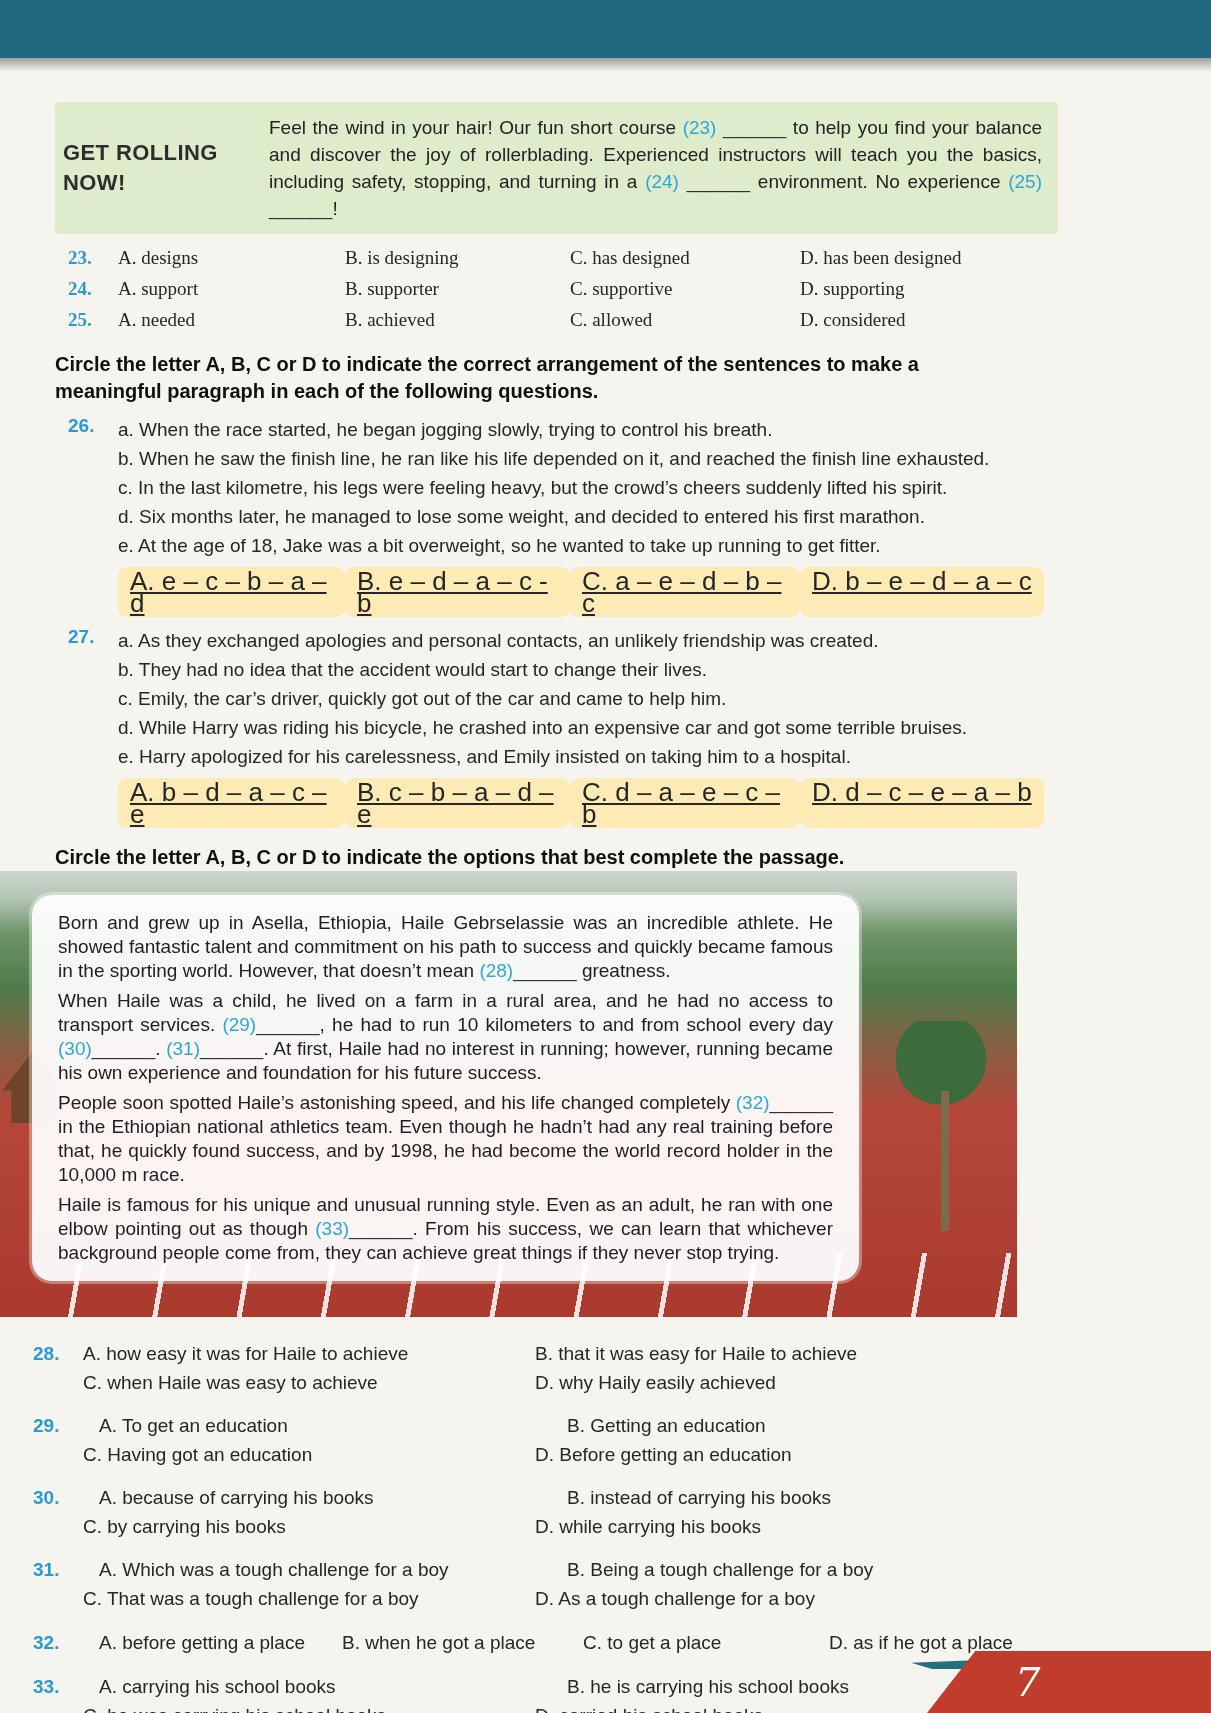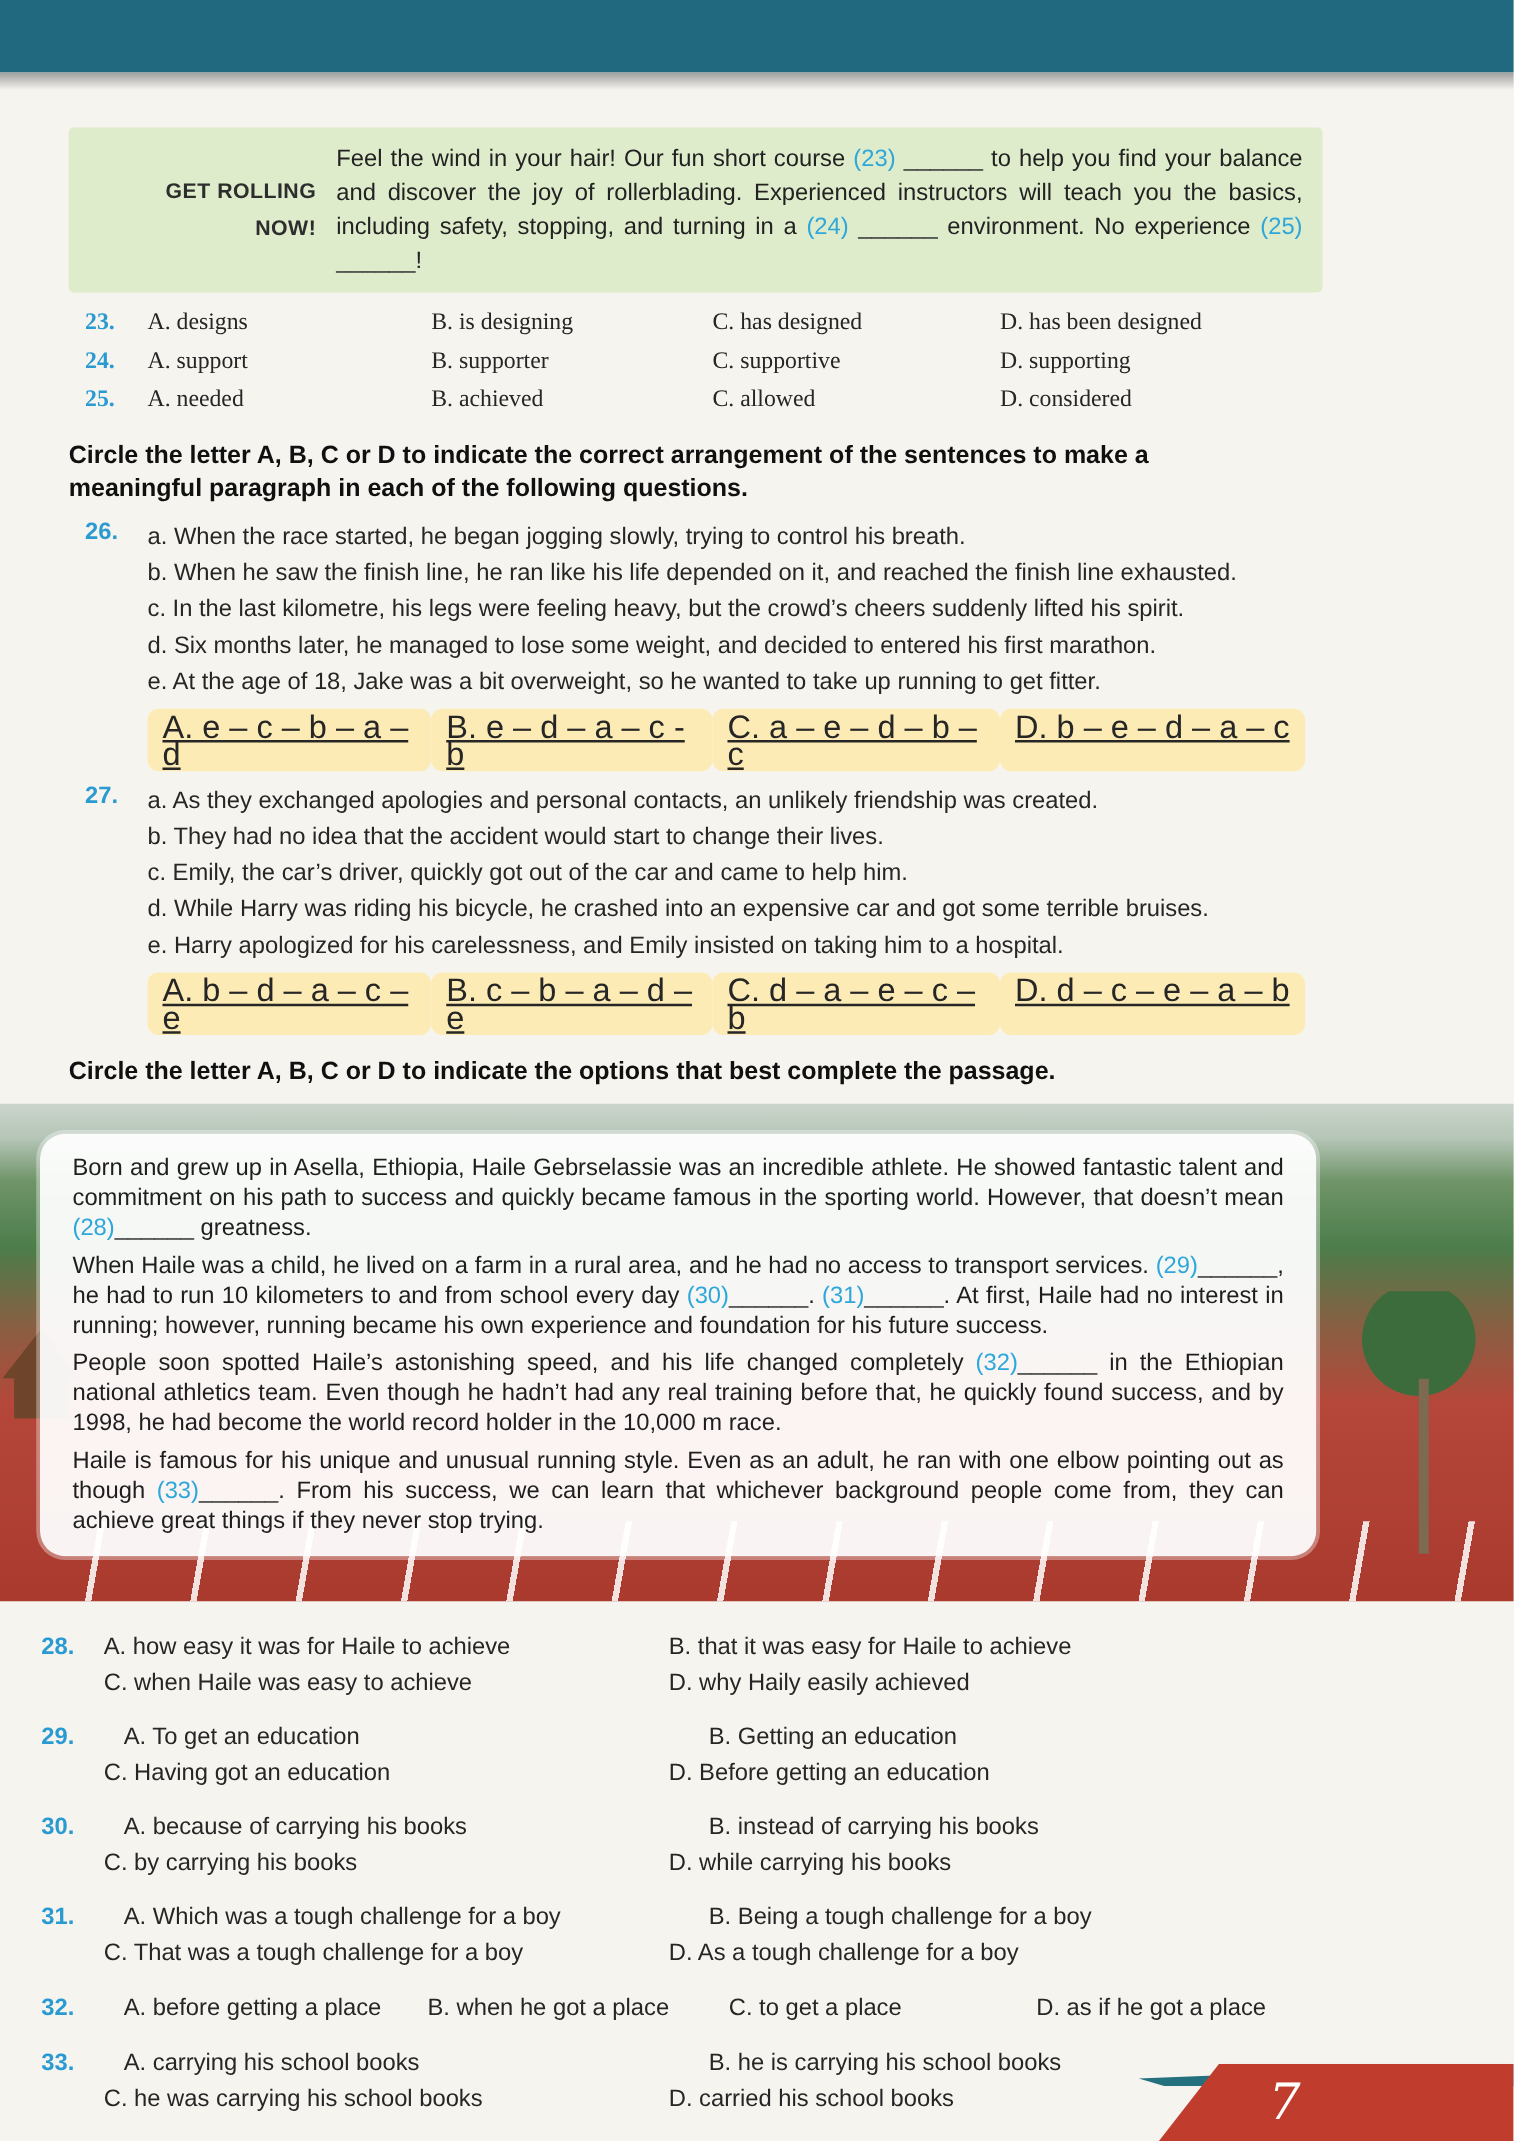--- a/index.html
+++ b/index.html
@@ -10,22 +10,22 @@
   }
   
   .topbar{height:58px;background:#21697e;}
   .topshadow{height:14px;background:linear-gradient(180deg,#9f9f9f,#f6f4ee);}
 
   .content{padding:0 60px 0 55px;}
 
   
   .adbox{display:flex;gap:16px;background:#dfeccb;border-radius:4px;
     margin-top:30px;padding:12px 16px 12px 8px;width:1003px;box-sizing:border-box;}
-  .adtitle{width:190px;min-width:190px;align-self:center;text-align:right;
-    font-weight:bold;font-size:17px;line-height:30px;color:#2d2d2d;letter-spacing:.4px;}
+  .adtitle{width:190px;min-width:190px;align-self:center;text-align:left;
+    font-weight:bold;font-size:22px;line-height:30px;color:#2d2d2d;letter-spacing:.4px;}
   .adtext{font-size:19px;line-height:27px;text-align:justify;color:#222;}
 
   .mk{color:#2ea7da;}
   .bl{color:#333;}
 
   
   .row325{display:grid;grid-template-columns:50px 227px 225px 230px 1fr;
     padding-left:13px;font-size:19px;line-height:31px;align-items:baseline;}
   .qn{color:#2a9ad2;font-weight:bold;font-size:19px;}
 
@@ -35,22 +35,22 @@
   
   .qblock{display:grid;grid-template-columns:50px 1fr;padding-left:13px;
     font-size:19px;margin-top:2px;}
   .qitems div{line-height:29px;}
   .ansrow{display:grid;grid-template-columns:50px 227px 225px 230px 1fr;
     padding-left:13px;margin:7px 0 9px;}
   .ans{background:#fcebb4;border-radius:9px;padding:3px 12px;justify-self:start;
     font-size:26px;line-height:22px;text-decoration:underline;}
 
   
-  .photo{position:relative;margin-top:12px;
-    padding:24px 158px 36px 32px;box-sizing:border-box;width:1211px;
+  .photo{position:relative;margin-top:0;
+    padding:24px 158px 36px 32px;box-sizing:border-box;width:1017px;
     background:linear-gradient(180deg,#ccd5cc 0px,#b4c5b6 28px,#6f9468 62px,
       #4d7d4b 115px,#8a5e42 180px,#b5473a 240px,#a93a2d 100%);}
   .photo .lanes{position:absolute;left:0;right:0;bottom:0;height:64px;
     background:repeating-linear-gradient(100deg,rgba(255,255,255,0) 0 78px,
       rgba(255,255,255,.85) 78px 83px);}
   .photo .hut{position:absolute;left:2px;top:180px;width:62px;height:72px;
     background:#6e452b;clip-path:polygon(50% 0,100% 55%,85% 55%,85% 100%,15% 100%,15% 55%,0 55%);}
   .photo .palm{position:absolute;right:28px;top:150px;width:96px;height:96px;
     background:radial-gradient(circle at 50% 40%,#3c6b3c 0 60%,rgba(0,0,0,0) 61%);}
   .photo .trunk{position:absolute;right:68px;top:220px;width:8px;height:140px;background:#7d6a50;}

